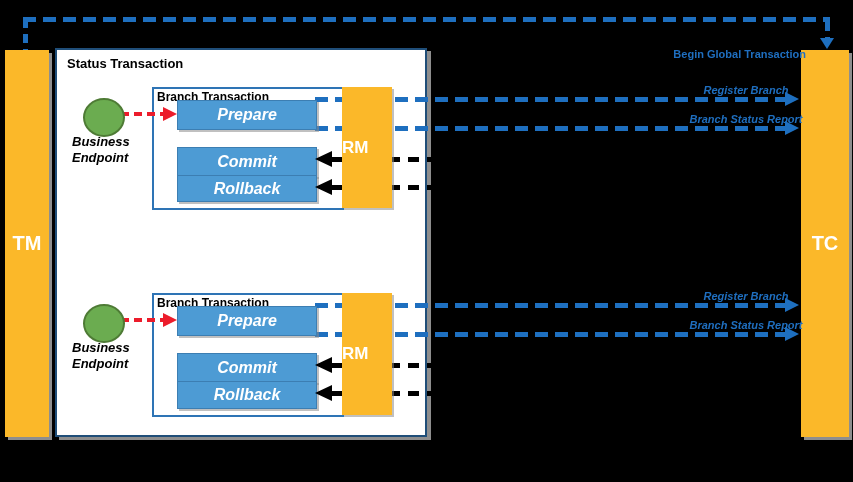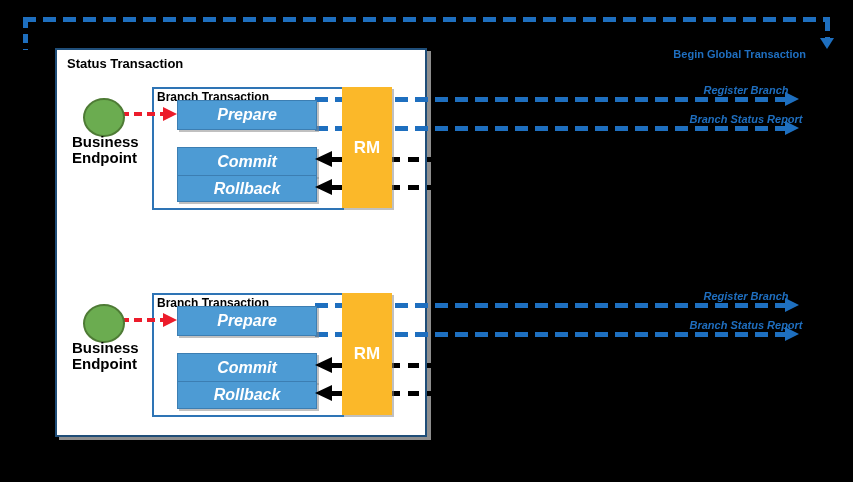--- a/index.html
+++ b/index.html
@@ -15,25 +15,25 @@
   .gbox-label{position:absolute;left:10px;top:6px;font-size:13px;font-weight:bold;color:#000;}
   
   .bbox{background:#fff;border:2px solid #2E74B5;z-index:1;}
   .bbox-label{position:absolute;left:3px;top:1px;font-size:12px;font-weight:bold;color:#000;white-space:nowrap;}
   
   .step{background:#4D9BD4;border:1px solid #3C7EB2;box-shadow:2px 2px 0 rgba(140,140,140,.55);
         display:flex;align-items:center;justify-content:center;color:#fff;
         font-size:16px;font-weight:bold;font-style:italic;z-index:3;}
   
   .rm{background:#FBB829;box-shadow:2px 2px 0 rgba(140,140,140,.55);
-      display:flex;align-items:center;justify-content:center;
+      display:flex;align-items:center;
       color:#fff;font-weight:bold;font-size:17px;z-index:5;}
   
   .circle{width:38px;height:35px;border-radius:50%;background:#6BAC50;border:2px solid #4E7B35;z-index:3;}
-  .be-label{font-size:15px;font-weight:bold;color:#000;line-height:16px;z-index:3;}
+  .be-label{font-size:13px;font-weight:bold;color:#000;line-height:16px;z-index:3;font-style:italic;}
   
   .dhb{height:5px;background:repeating-linear-gradient(90deg,#1E6FBF 0 13px,transparent 13px 20px);z-index:2;}
   .dvb{width:5px;background:repeating-linear-gradient(180deg,#1E6FBF 0 9px,transparent 9px 15px);z-index:2;}
   .dhk{height:5px;background:repeating-linear-gradient(90deg,#000 0 11px,transparent 11px 19px);z-index:2;}
   .dvk{width:5px;background:repeating-linear-gradient(180deg,#000 0 7px,transparent 7px 12px);z-index:2;}
   .dhr{height:4px;background:repeating-linear-gradient(90deg,#EC1C2B 0 8px,transparent 8px 13px);z-index:2;}
   
   .head{width:0;height:0;z-index:4;}
   .h-right-blue{border-top:7px solid transparent;border-bottom:7px solid transparent;border-left:14px solid #1E6FBF;}
   .h-down-blue{border-left:7px solid transparent;border-right:7px solid transparent;border-top:11px solid #1E6FBF;}
@@ -48,21 +48,27 @@
 </style>
 </head>
 <body>
 
 <div class="stage">
 
   <div class="abs gbox" style="left:55px;top:48px;width:368px;height:385px;">
     <div class="gbox-label">Status Transaction</div>
   </div>
 
+  <div class="abs col" style="left:5px;top:50px;width:44px;height:387px;">
+    <span>TM</span>
+  </div>
 
+  <div class="abs col" style="left:801px;top:50px;width:48px;height:387px;">
+    <span>TC</span>
+  </div>
 
   <div>
     <div class="abs dvb" style="left:23px;top:19px;height:31px;"></div>
     <div class="abs dhb" style="left:23px;top:17px;width:807px;"></div>
     <div class="abs dvb" style="left:825px;top:22px;height:17px;"></div>
     <div class="abs head h-down-blue" style="left:820px;top:38px;"></div>
     <div class="abs albl albl-r" style="left:806px;top:0px;margin-top:48px;">Begin Global Transaction</div>
   </div>
 
   <div>

